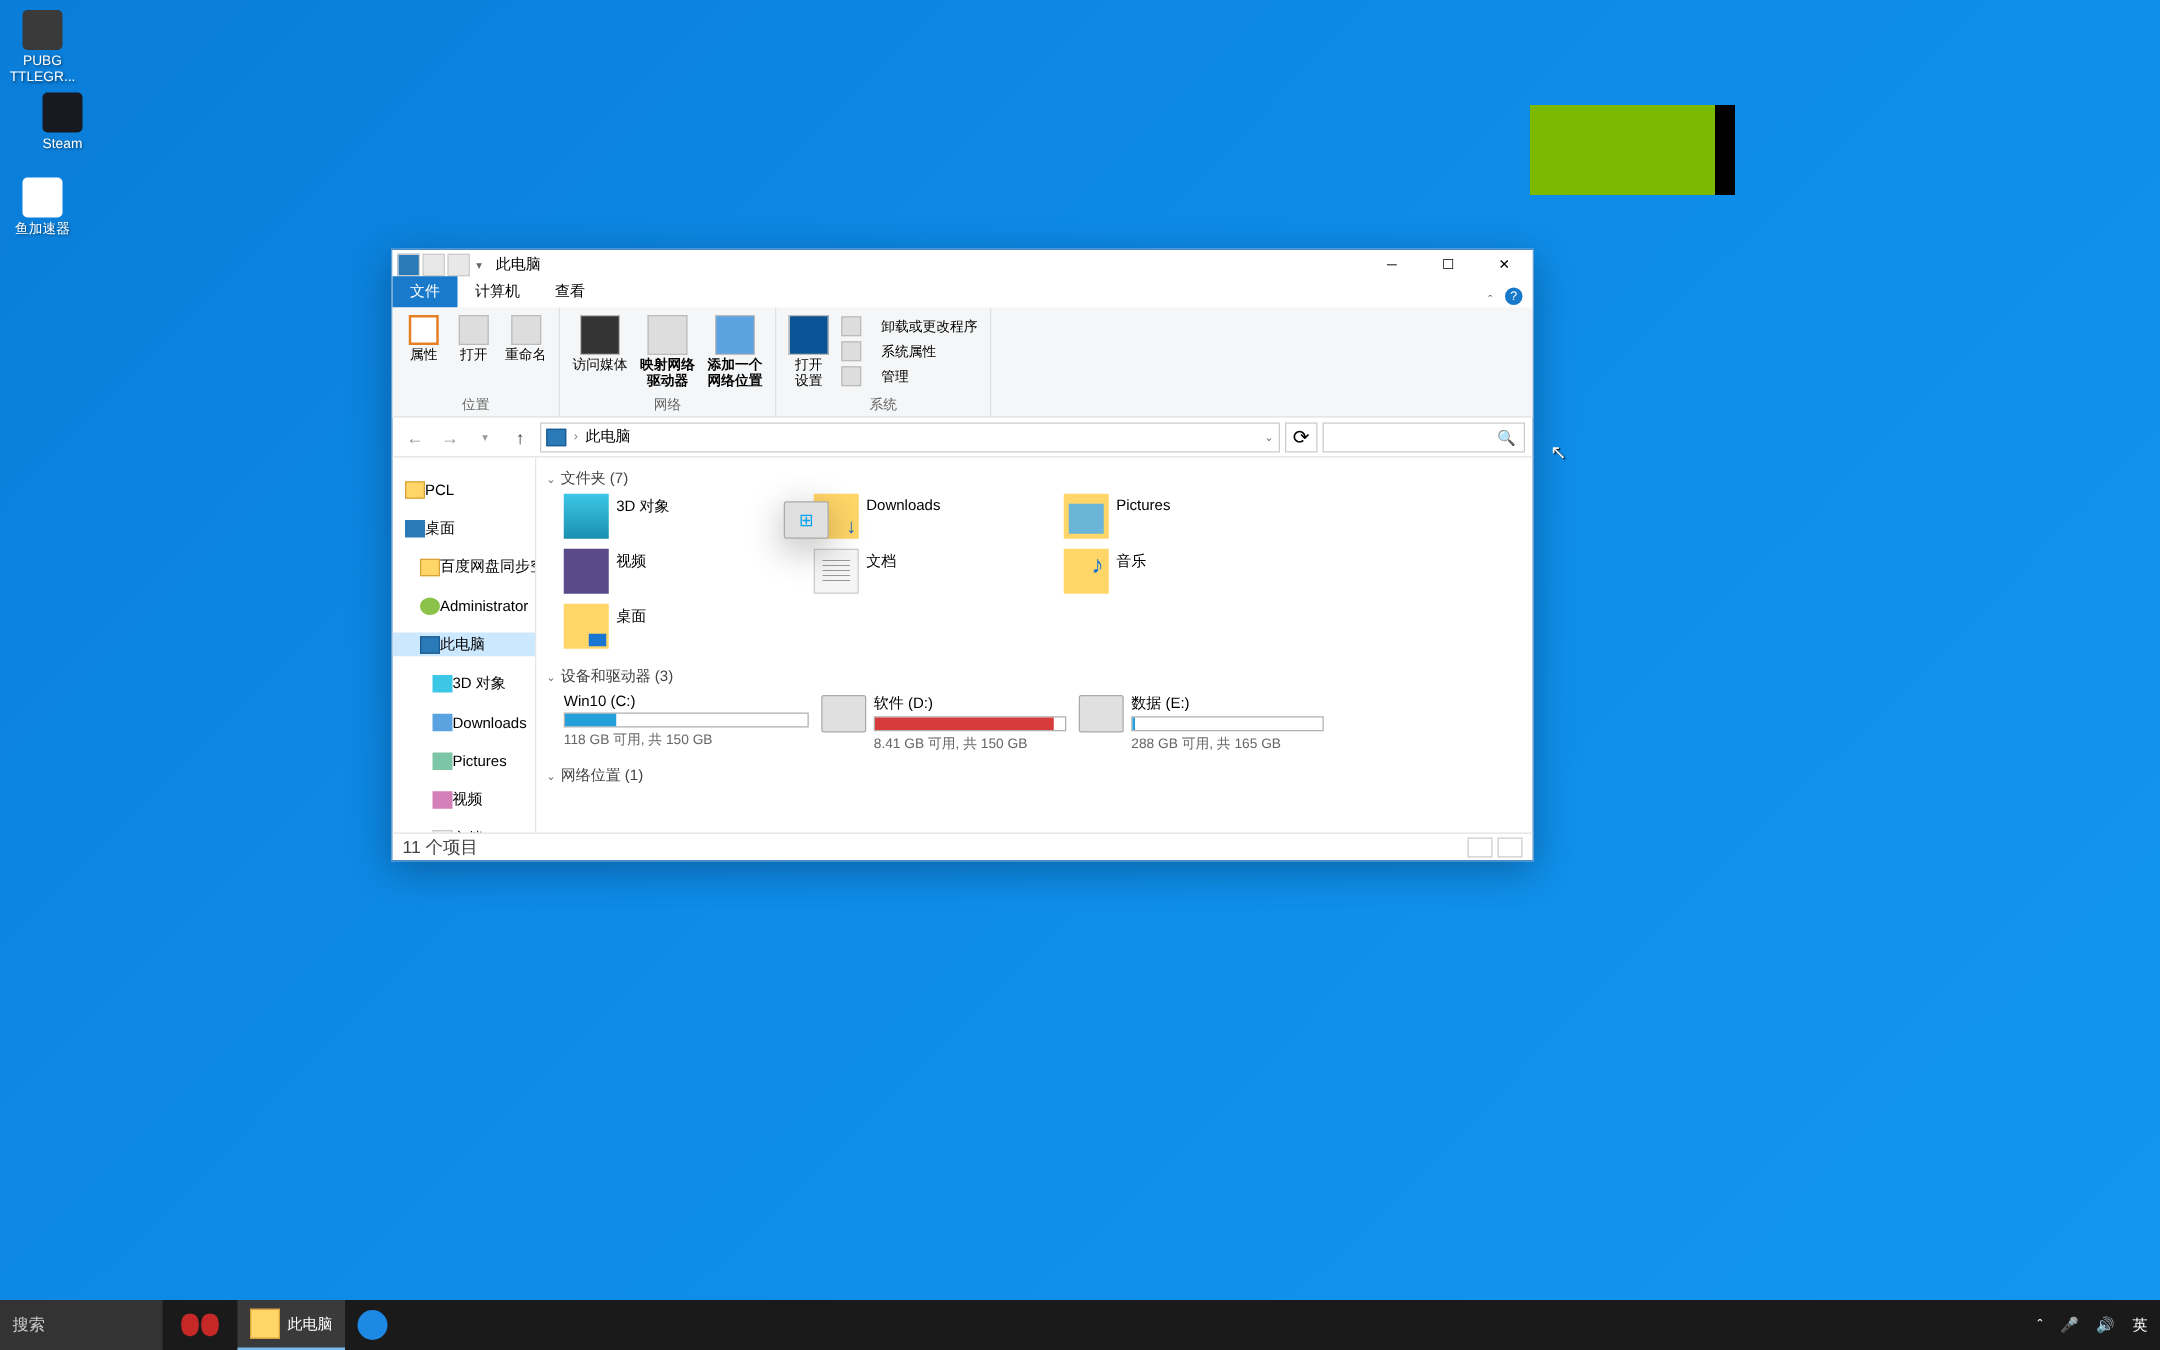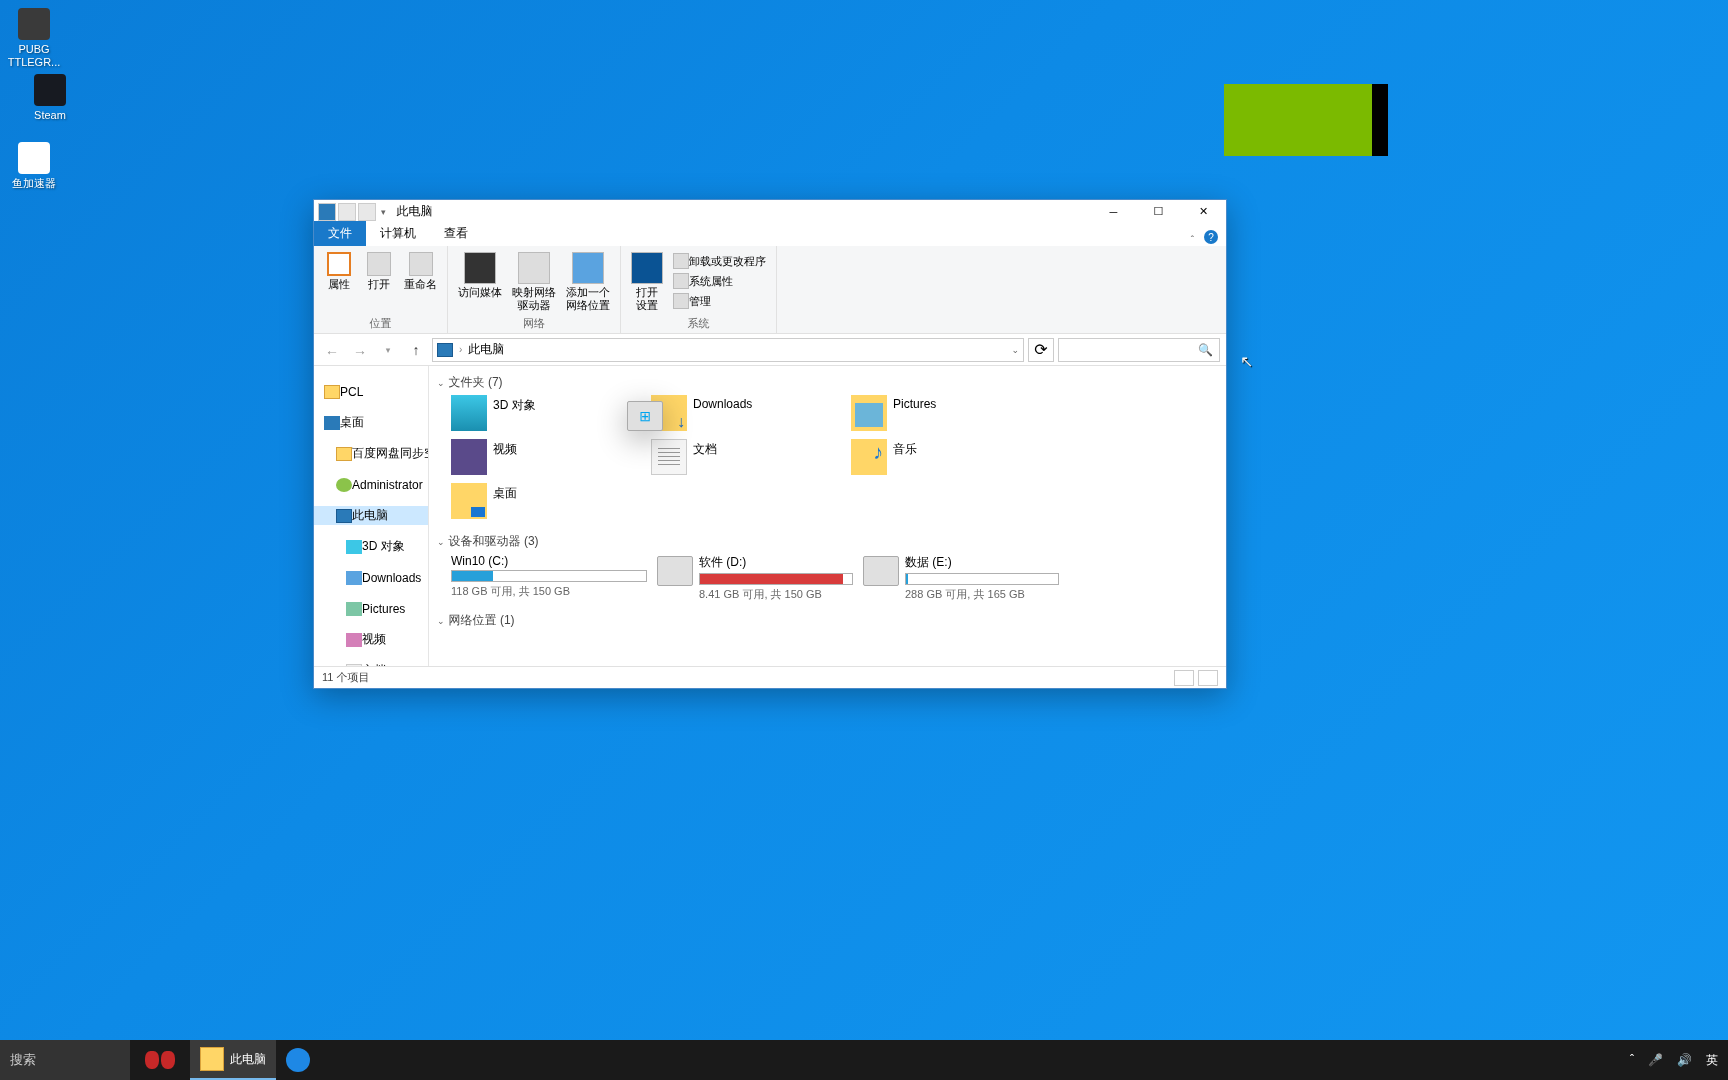--- a/index.html
+++ b/index.html
@@ -34,21 +34,21 @@
 
 .ribbon{height:88px;background:#f5f6f7;border-bottom:1px solid #e1e1e1;display:flex;font-size:11px;}
 .rgroup{border-right:1px solid #e1e1e1;padding:4px 6px 0;display:flex;flex-direction:column;}
 .rgroup .items{display:flex;gap:2px;flex:1;}
 .rgroup .glabel{text-align:center;color:#666;padding:2px 0;font-size:11px;}
 .rbtn{display:flex;flex-direction:column;align-items:center;justify-content:flex-start;padding:2px 4px;cursor:pointer;min-width:38px;}
 .rbtn .ri{width:24px;height:24px;margin-bottom:2px;background:#ddd;border:1px solid #bbb;}
 .rbtn .ri.big{width:32px;height:32px;}
 .rbtn .rt{text-align:center;line-height:1.15;}
 .rlist{display:flex;flex-direction:column;gap:2px;padding-top:2px;}
-.rlist .rrow{display:flex;align-items:center;gap:0;padding:1px 4px;cursor:pointer;}
+.rlist .rrow{display:flex;align-items:center;gap:16px;padding:1px 4px;cursor:pointer;}
 .rlist .rri{width:16px;height:16px;background:#ddd;border:1px solid #bbb;}
 
 .navbar{height:32px;border-bottom:1px solid #e1e1e1;display:flex;align-items:center;padding:0 6px;gap:4px;}
 .navbtn{width:24px;height:24px;display:flex;align-items:center;justify-content:center;color:#999;cursor:pointer;font-size:14px;}
 .navbtn.enabled{color:#333;}
 .addr{flex:1;height:24px;border:1px solid #ccc;display:flex;align-items:center;padding:0 4px;gap:6px;font-size:12px;}
 .addr .pc-ico{width:16px;height:14px;background:#2a7ab8;border:1px solid #1a5a90;}
 .addr .dd{margin-left:auto;color:#666;font-size:9px;}
 .refresh{width:26px;height:24px;border:1px solid #ccc;display:flex;align-items:center;justify-content:center;cursor:pointer;}
 .search{width:162px;height:24px;border:1px solid #ccc;display:flex;align-items:center;padding:0 6px;}
@@ -102,21 +102,21 @@
 .dname{font-size:12px;}
 .dbar{height:12px;border:1px solid #b0b0b0;background:#fff;margin:2px 0;position:relative;}
 .dbar-fill{height:100%;}
 .dfree{font-size:11px;color:#666;}
 
 .netloc{display:flex;gap:8px;padding-left:12px;padding-top:4px;cursor:pointer;}
 .nico{width:36px;height:36px;background:radial-gradient(#d0d0d0,#888);border-radius:50%;}
 .ninfo{font-size:12px;}
 .ninfo .sub{color:#666;font-size:11px;}
 
-.status{height:22px;border-top:1px solid #e1e1e1;display:flex;align-items:center;padding:0 8px;font-size:11px;color:#444;}
+.status{height:22px;border-top:1px solid #e1e1e1;display:flex;align-items:center;padding:0 8px;font-size:14px;color:#444;}
 .status .views{margin-left:auto;display:flex;gap:4px;}
 .status .vbtn{width:20px;height:16px;border:1px solid #ccc;cursor:pointer;}
 
 
 .taskbar{position:absolute;bottom:0;left:0;right:0;height:40px;background:#1a1a1a;display:flex;align-items:center;}
 .tb-search{width:130px;height:100%;background:#333;color:#ccc;display:flex;align-items:center;padding:0 10px;font-size:13px;}
 .tb-lantern{width:60px;height:100%;display:flex;align-items:center;justify-content:center;gap:2px;}
 .tb-lantern span{width:14px;height:18px;background:#c62828;border-radius:40% 40% 45% 45%;}
 .tb-item{height:100%;min-width:58px;padding:0 10px;display:flex;align-items:center;gap:6px;cursor:pointer;color:#fff;font-size:12px;}
 .tb-item.active{background:#3a3a3a;border-bottom:2px solid #76b9ed;}
@@ -191,26 +191,26 @@
       <div class="glabel">位置</div>
     </div>
     <div class="rgroup">
       <div class="items">
         <div class="rbtn">
             <div class="ri big" style="background:#333"></div>
             <div class="rt">访问媒体</div>
           </div>
         <div class="rbtn">
             <div class="ri big" style="background:#ddd"></div>
-            <div class="rt" style="white-space:pre-line;">映射网络
+            <div class="rt" style="white-space:pre-line;font-weight:bold;">映射网络
 驱动器</div>
           </div>
         <div class="rbtn">
             <div class="ri big" style="background:#5aa3e0"></div>
-            <div class="rt" style="white-space:pre-line;">添加一个
+            <div class="rt" style="white-space:pre-line;font-weight:bold;">添加一个
 网络位置</div>
           </div>
       </div>
       <div class="glabel">网络</div>
     </div>
     <div class="rgroup">
       <div class="items">
         <div class="rbtn">
             <div class="ri big" style="background:#0a5394"></div>
             <div class="rt" style="white-space:pre-line;">打开

